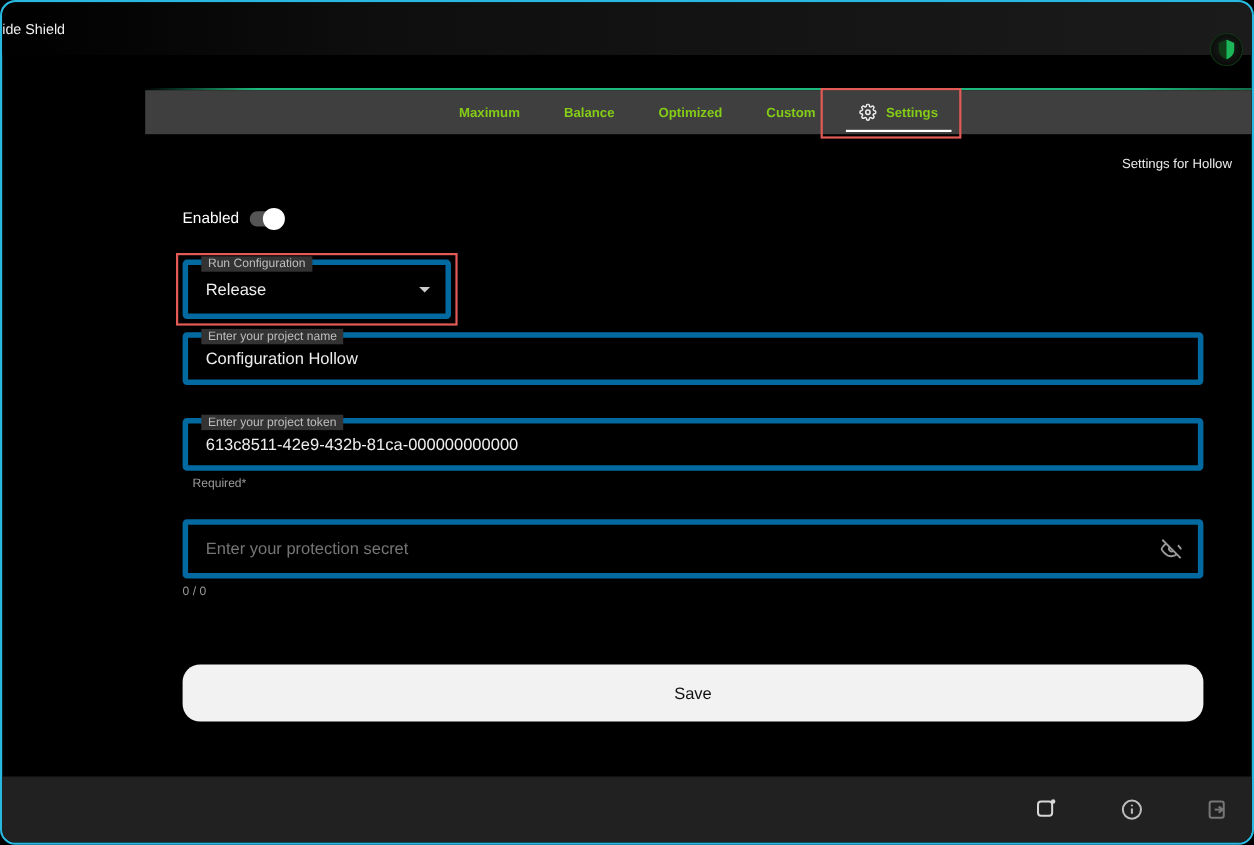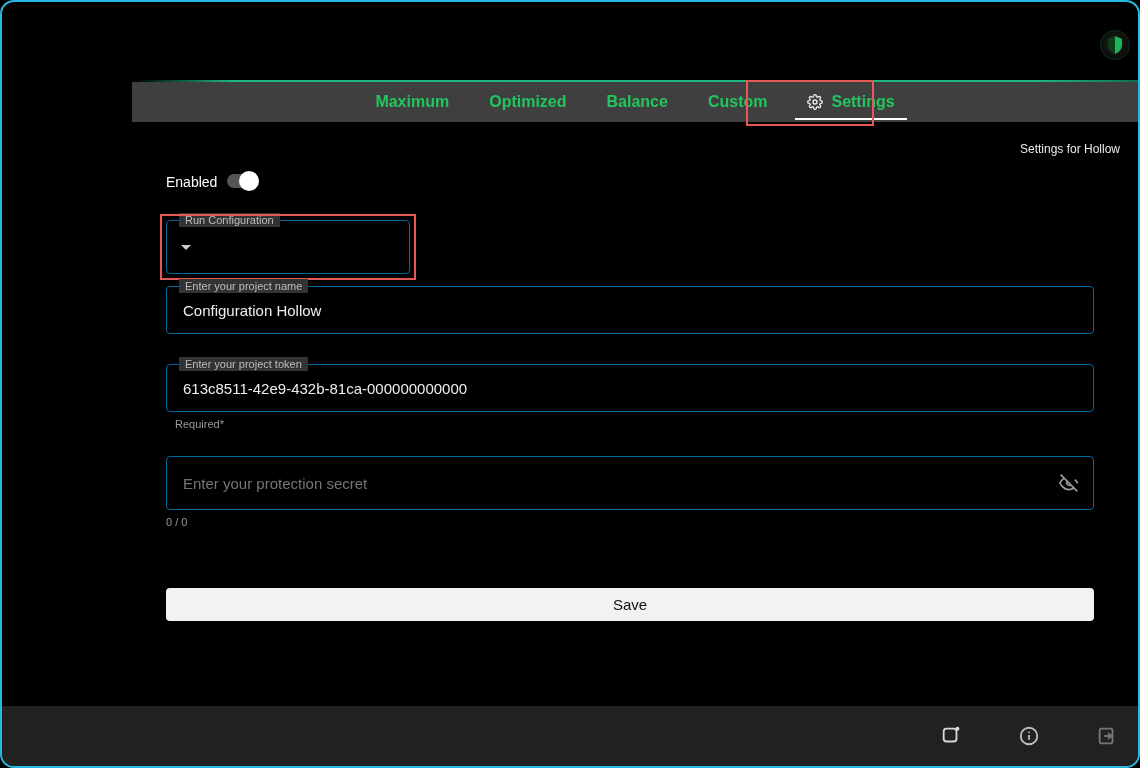--- a/index.html
+++ b/index.html
@@ -25,44 +25,44 @@
   .divider-line {
     position: absolute; left: 130px; right: 0; top: 78px; height: 2px;
     background: linear-gradient(90deg, rgba(28,185,126,0) 0%, #1cb97e 10%, #1cb97e 90%, rgba(28,185,126,0.6) 100%);
   }
   .tabbar {
     position: absolute; left: 130px; right: 0; top: 80px; height: 40px;
     background: #3f3f3f; display: flex; justify-content: center; align-items: stretch;
   }
   .tab {
     display: flex; align-items: center; justify-content: center;
-    padding: 0 20px; color: #22c55e; font-size: 16px; font-weight: 600; cursor: pointer;
+    padding: 0 20px; color: #84cc16; font-size: 12px; font-weight: 600; cursor: pointer;
     gap: 8px; position: relative;
   }
   .tab.active::after {
     content: ""; position: absolute; left: 8px; right: 8px; bottom: 2px; height: 2px; background: #fff;
   }
   .highlight-tab {
     position: absolute; border: 2px solid #e35a56; pointer-events: none;
   }
   .page-subtitle {
     position: absolute; right: 18px; top: 140px; font-size: 12px; color: #eaeaea;
   }
   .content {
     position: absolute; left: 164px; right: 44px; top: 172px;
   }
-  .row-enabled { display: flex; align-items: flex-start; gap: 10px; font-size: 14px; }
+  .row-enabled { display: flex; align-items: flex-end; gap: 10px; font-size: 14px; margin-top: 16px; }
   .switch {
     width: 30px; height: 14px; background: #555; border-radius: 10px; position: relative;
   }
   .switch .knob {
     position: absolute; right: -2px; top: -3px; width: 20px; height: 20px; background: #fff; border-radius: 50%;
   }
   .field {
-    position: relative; border: 1px solid #0369a1; border-radius: 4px; background: transparent;
+    position: relative; border: 5px solid #0369a1; border-radius: 4px; background: transparent;
     display: flex; align-items: center;
   }
   .field .float-label {
     position: absolute; top: -8px; left: 12px; background: #333; color: #bdbdbd;
     font-size: 11px; padding: 0 6px; line-height: 14px;
   }
   .field .value {
     flex: 1; padding: 14px 16px; font-size: 15px; color: #eee; background: transparent; border: none; outline: none;
   }
   .field .placeholder { color: #8e8e8e; }
@@ -72,56 +72,59 @@
   .runconfig-wrap {
     position: relative; width: 244px; margin-top: 30px;
   }
   .highlight-runconfig {
     position: absolute; inset: -6px; border: 2px solid #e35a56; pointer-events: none;
   }
   .chev-down {
     width: 0; height: 0; border-left: 5px solid transparent; border-right: 5px solid transparent; border-top: 5px solid #ccc;
   }
   .save-btn {
-    width: 100%; height: 33px; background: #f2f2f2; color: #111; border: none; border-radius: 4px;
+    width: 100%; height: 52px; background: #f2f2f2; color: #111; border: none; border-radius: 16px;
     font-size: 15px; cursor: pointer; margin-top: 60px;
   }
   .bottombar {
     position: absolute; left: 0; right: 0; bottom: 0; height: 60px;
     background: #212121; display: flex; align-items: center; justify-content: flex-end;
     gap: 56px; padding-right: 20px;
     border-bottom-left-radius: 12px; border-bottom-right-radius: 12px;
   }
   .icon-btn { color: #cfcfcf; cursor: pointer; display: flex; }
   svg { display: block; }
 </style>
 </head>
 <body>
 
 <div class="window">
 
+  <div class="titlebar">
+    <span class="title-text">ide Shield</span>
+  </div>
 
   <div class="shield-badge">
     <svg width="16" height="18" viewBox="0 0 16 18">
       <path d="M8 0 L15 3 V9 C15 13 12 16.5 8 18 C4 16.5 1 13 1 9 V3 Z" fill="#0e3d18"></path>
       <path d="M8 0 L15 3 V9 C15 13 12 16.5 8 18 V0 Z" fill="#1cb55a"></path>
     </svg>
   </div>
 
   <div class="divider-line"></div>
 
   <div class="tabbar">
     <div class="tab">
         <span>Maximum</span>
       </div>
     <div class="tab">
+        <span>Balance</span>
+      </div>
+    <div class="tab">
         <span>Optimized</span>
-      </div>
-    <div class="tab">
-        <span>Balance</span>
       </div>
     <div class="tab">
         <span>Custom</span>
       </div>
     <div class="tab active">
       <span>
         <svg width="16" height="16" viewBox="0 0 24 24" fill="none" stroke="#eee" stroke-width="2">
           <circle cx="12" cy="12" r="3"></circle>
           <path d="M19.4 15a1.7 1.7 0 0 0 .34 1.87l.06.06a2 2 0 1 1-2.83 2.83l-.06-.06a1.7 1.7 0 0 0-1.87-.34 1.7 1.7 0 0 0-1 1.56V21a2 2 0 1 1-4 0v-.09a1.7 1.7 0 0 0-1-1.56 1.7 1.7 0 0 0-1.87.34l-.06.06a2 2 0 1 1-2.83-2.83l.06-.06a1.7 1.7 0 0 0 .34-1.87 1.7 1.7 0 0 0-1.56-1H3a2 2 0 1 1 0-4h.09a1.7 1.7 0 0 0 1.56-1 1.7 1.7 0 0 0-.34-1.87l-.06-.06a2 2 0 1 1 2.83-2.83l.06.06a1.7 1.7 0 0 0 1.87.34H9a1.7 1.7 0 0 0 1-1.56V3a2 2 0 1 1 4 0v.09a1.7 1.7 0 0 0 1 1.56 1.7 1.7 0 0 0 1.87-.34l.06-.06a2 2 0 1 1 2.83 2.83l-.06.06a1.7 1.7 0 0 0-.34 1.87V9a1.7 1.7 0 0 0 1.56 1H21a2 2 0 1 1 0 4h-.09a1.7 1.7 0 0 0-1.56 1z"></path>
         </svg>
@@ -139,20 +142,21 @@
     <div class="row-enabled">
       <span>Enabled</span>
       <div class="switch">
         <div class="knob"></div>
       </div>
     </div>
 
     <div class="runconfig-wrap">
       <div class="field" style="height:54px;">
         <span class="float-label">Run Configuration</span>
+        <span class="value">Release</span>
         <span class="trailing">
             <span class="chev-down"></span>
           </span>
       </div>
       <div class="highlight-runconfig"></div>
     </div>
 
     <div class="field" style="margin-top:12px; height:48px;">
       <span class="float-label">Enter your project name</span>
       <input class="value" value="Configuration Hollow" style="">

